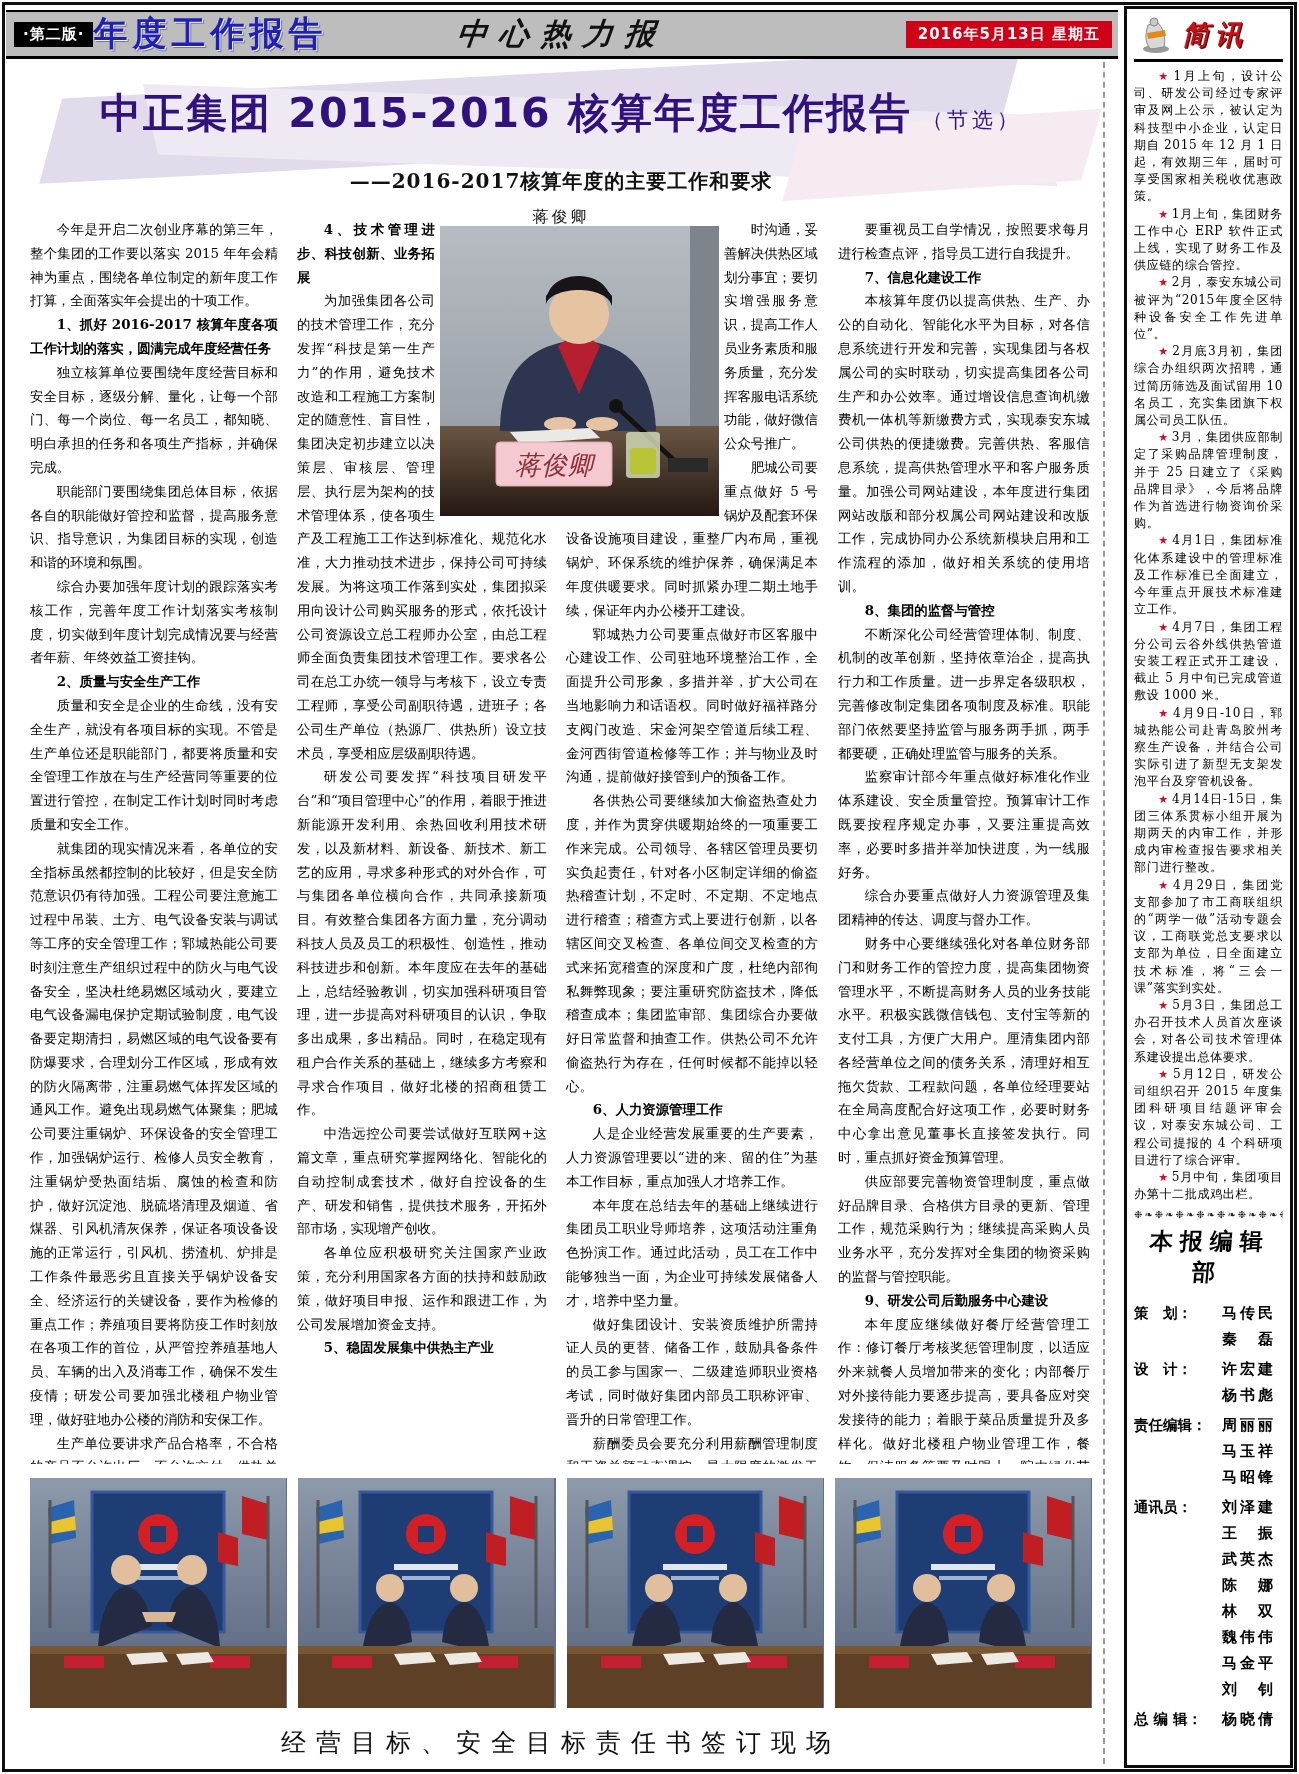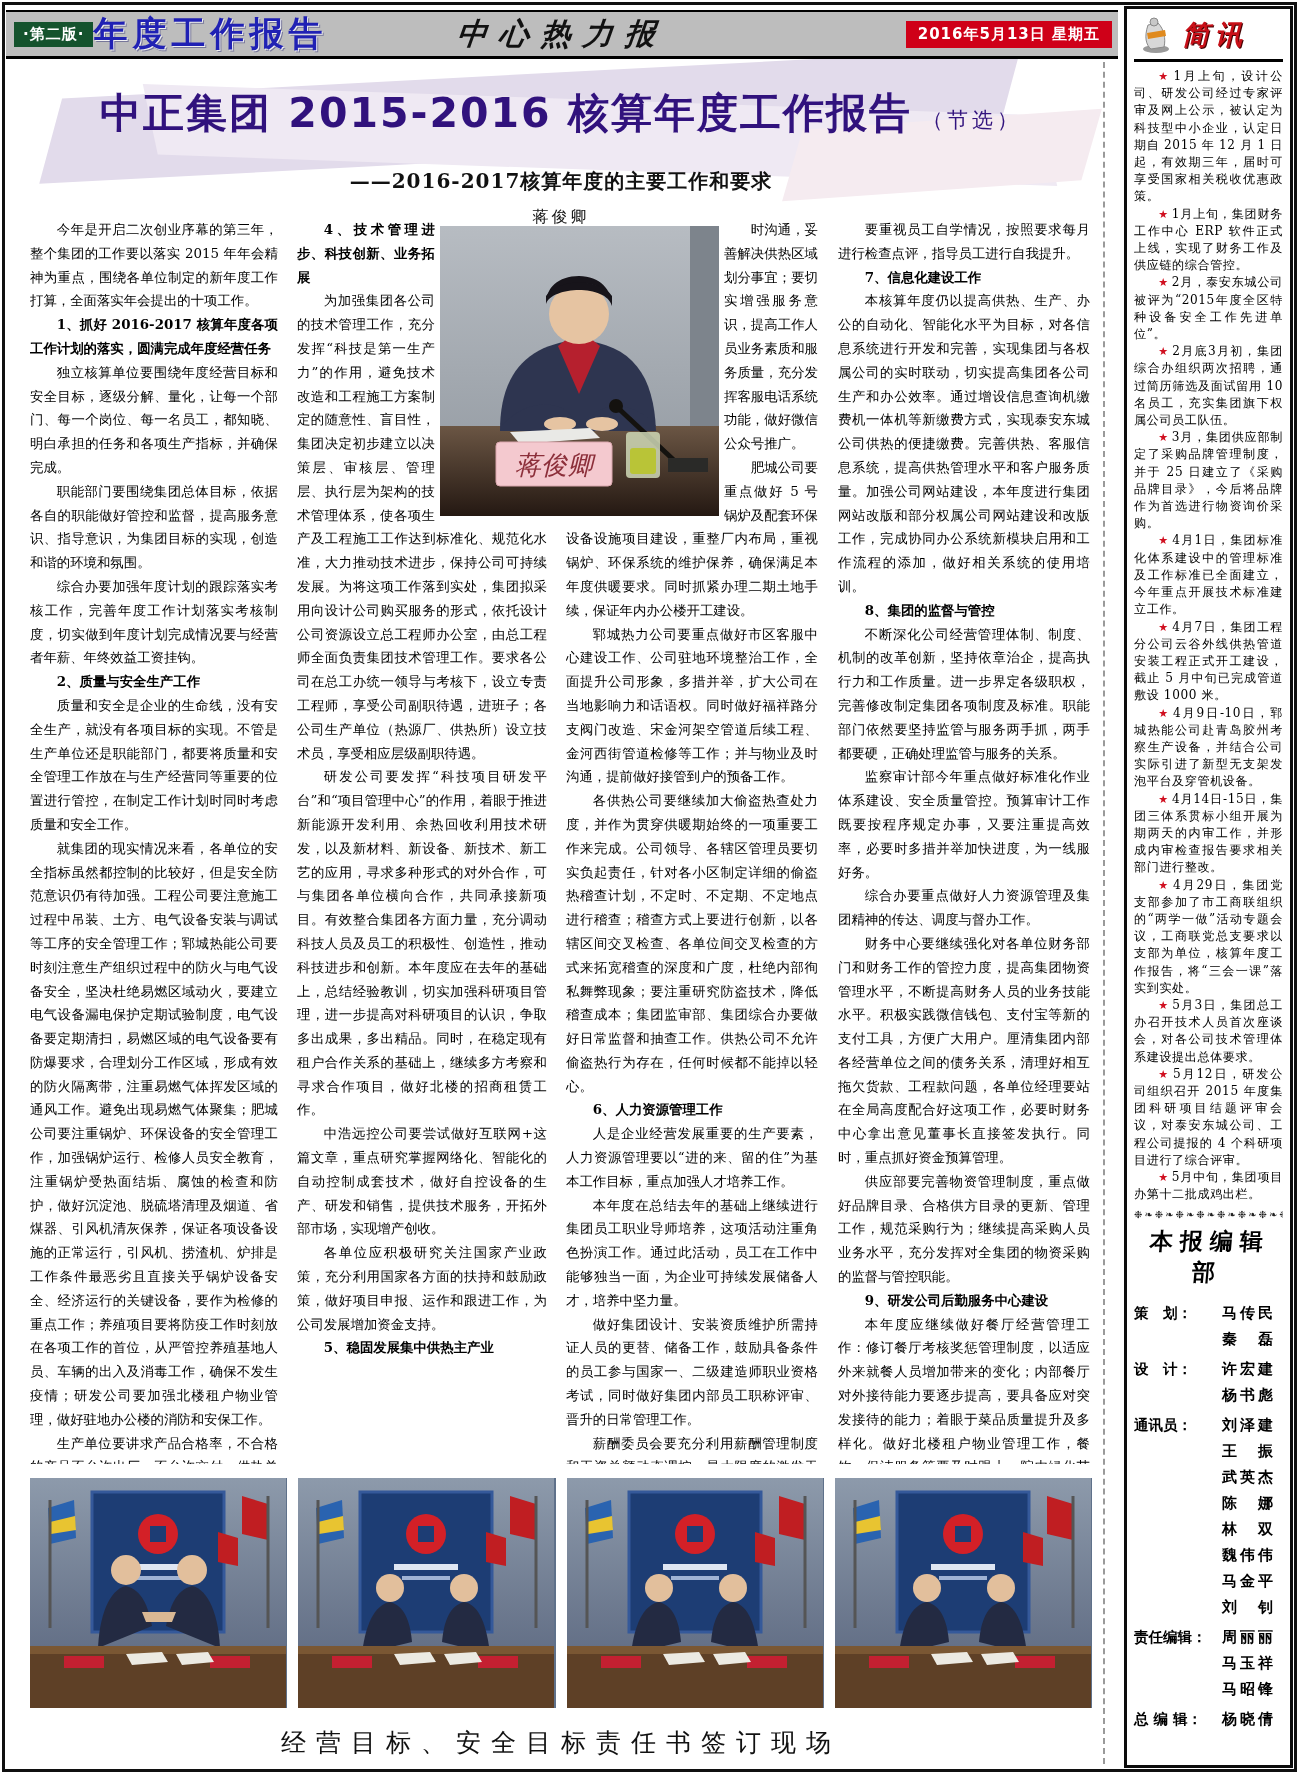--- a/index.html
+++ b/index.html
@@ -3,21 +3,21 @@
 <meta charset="utf-8">
 <style>
   html,body{margin:0;padding:0;background:#666;}
   .page{position:relative;width:1299px;height:1774px;background:#fff;margin:0 auto;overflow:hidden;
         font-family:"DejaVu Serif","Liberation Serif",serif;color:#000;}
   .frame{position:absolute;inset:2px;border:3px solid #101010;pointer-events:none;z-index:40;}
 
   
   .topbar{position:absolute;left:6px;top:10px;width:1112px;height:44px;background:#bdbdbd;
           border-top:2px solid #000;border-bottom:3px solid #000;display:flex;align-items:center;z-index:5;}
-  .edition-box{background:#14532d;color:#fff;font-size:15px;font-weight:bold;padding:3px 9px;margin-left:8px;
+  .edition-box{background:#000000;color:#fff;font-size:15px;font-weight:bold;padding:3px 9px;margin-left:8px;
                font-family:"DejaVu Sans","Liberation Sans",sans-serif;letter-spacing:1px;}
   .section-title{color:#2021b4;font-size:34px;font-weight:bold;letter-spacing:5px;
                  font-family:"DejaVu Sans","Liberation Sans",sans-serif;
                  text-shadow:1px 1px 0 #f2f2f2,2px 2px 0 #77779a;}
   .masthead{position:absolute;left:50%;transform:translateX(-50%) skewX(-6deg);font-size:30px;font-weight:bold;
             font-style:italic;letter-spacing:12px;color:#111;}
   .date-box{background:#cf0018;color:#fff;font-size:15px;font-weight:bold;padding:4px 12px;margin-left:auto;margin-right:6px;
             font-family:"DejaVu Sans","Liberation Sans",sans-serif;letter-spacing:1px;}
 
   
@@ -202,54 +202,54 @@
     <div class="briefs">
         <p><span class="star">★</span><span>1月上旬，设计公司、研发公司经过专家评审及网上公示，被认定为科技型中小企业，认定日期自 2015 年 12 月 1 日起，有效期三年，届时可享受国家相关税收优惠政策。</span></p>
         <p><span class="star">★</span><span>1月上旬，集团财务工作中心 ERP 软件正式上线，实现了财务工作及供应链的综合管控。</span></p>
         <p><span class="star">★</span><span>2月，泰安东城公司被评为“2015年度全区特种设备安全工作先进单位”。</span></p>
         <p><span class="star">★</span><span>2月底3月初，集团综合办组织两次招聘，通过简历筛选及面试留用 10 名员工，充实集团旗下权属公司员工队伍。</span></p>
         <p><span class="star">★</span><span>3月，集团供应部制定了采购品牌管理制度，并于 25 日建立了《采购品牌目录》，今后将品牌作为首选进行物资询价采购。</span></p>
         <p><span class="star">★</span><span>4月1日，集团标准化体系建设中的管理标准及工作标准已全面建立，今年重点开展技术标准建立工作。</span></p>
         <p><span class="star">★</span><span>4月7日，集团工程分公司云谷外线供热管道安装工程正式开工建设，截止 5 月中旬已完成管道敷设 1000 米。</span></p>
         <p><span class="star">★</span><span>4月9日-10日，郓城热能公司赴青岛胶州考察生产设备，并结合公司实际引进了新型无支架发泡平台及穿管机设备。</span></p>
         <p><span class="star">★</span><span>4月14日-15日，集团三体系贯标小组开展为期两天的内审工作，并形成内审检查报告要求相关部门进行整改。</span></p>
-        <p><span class="star">★</span><span>4月29日，集团党支部参加了市工商联组织的“两学一做”活动专题会议，工商联党总支要求以支部为单位，核算年度工作报告，将“三会一课”落实到实处。</span></p>
+        <p><span class="star">★</span><span>4月29日，集团党支部参加了市工商联组织的“两学一做”活动专题会议，工商联党总支要求以支部为单位，日全面建立技术标准，将“三会一课”落实到实处。</span></p>
         <p><span class="star">★</span><span>5月3日，集团总工办召开技术人员首次座谈会，对各公司技术管理体系建设提出总体要求。</span></p>
         <p><span class="star">★</span><span>5月12日，研发公司组织召开 2015 年度集团科研项目结题评审会议，对泰安东城公司、工程公司提报的 4 个科研项目进行了综合评审。</span></p>
         <p><span class="star">★</span><span>5月中旬，集团项目办第十二批成鸡出栏。</span></p>
       </div>
     <div class="sb-divider">❉❧❉❧❉❧❉❧❉❧❉❧❉❧❉</div>
     <h3 class="ed-head">本报编辑部</h3>
     <div>
         <div class="role">
         <span class="rlabel">策　划：</span>
         <span class="rnames">马传民
 秦　磊</span>
       </div>
         <div class="role">
         <span class="rlabel">设　计：</span>
         <span class="rnames">许宏建
 杨书彪</span>
+      </div>
+        <div class="role strong">
+        <span class="rlabel">责任编辑：</span>
+        <span class="rnames">周丽丽
+马玉祥
+马昭锋</span>
       </div>
         <div class="role">
         <span class="rlabel">通讯员：</span>
         <span class="rnames">刘泽建
 王　振
 武英杰
 陈　娜
 林　双
 魏伟伟
 马金平
 刘　钊</span>
-      </div>
-        <div class="role strong">
-        <span class="rlabel">责任编辑：</span>
-        <span class="rnames">周丽丽
-马玉祥
-马昭锋</span>
       </div>
         <div class="role strong">
         <span class="rlabel">总 编 辑：</span>
         <span class="rnames">杨晓倩</span>
       </div>
       </div>
   </aside>
 
   <div class="strip">
     <div class="bphoto">

